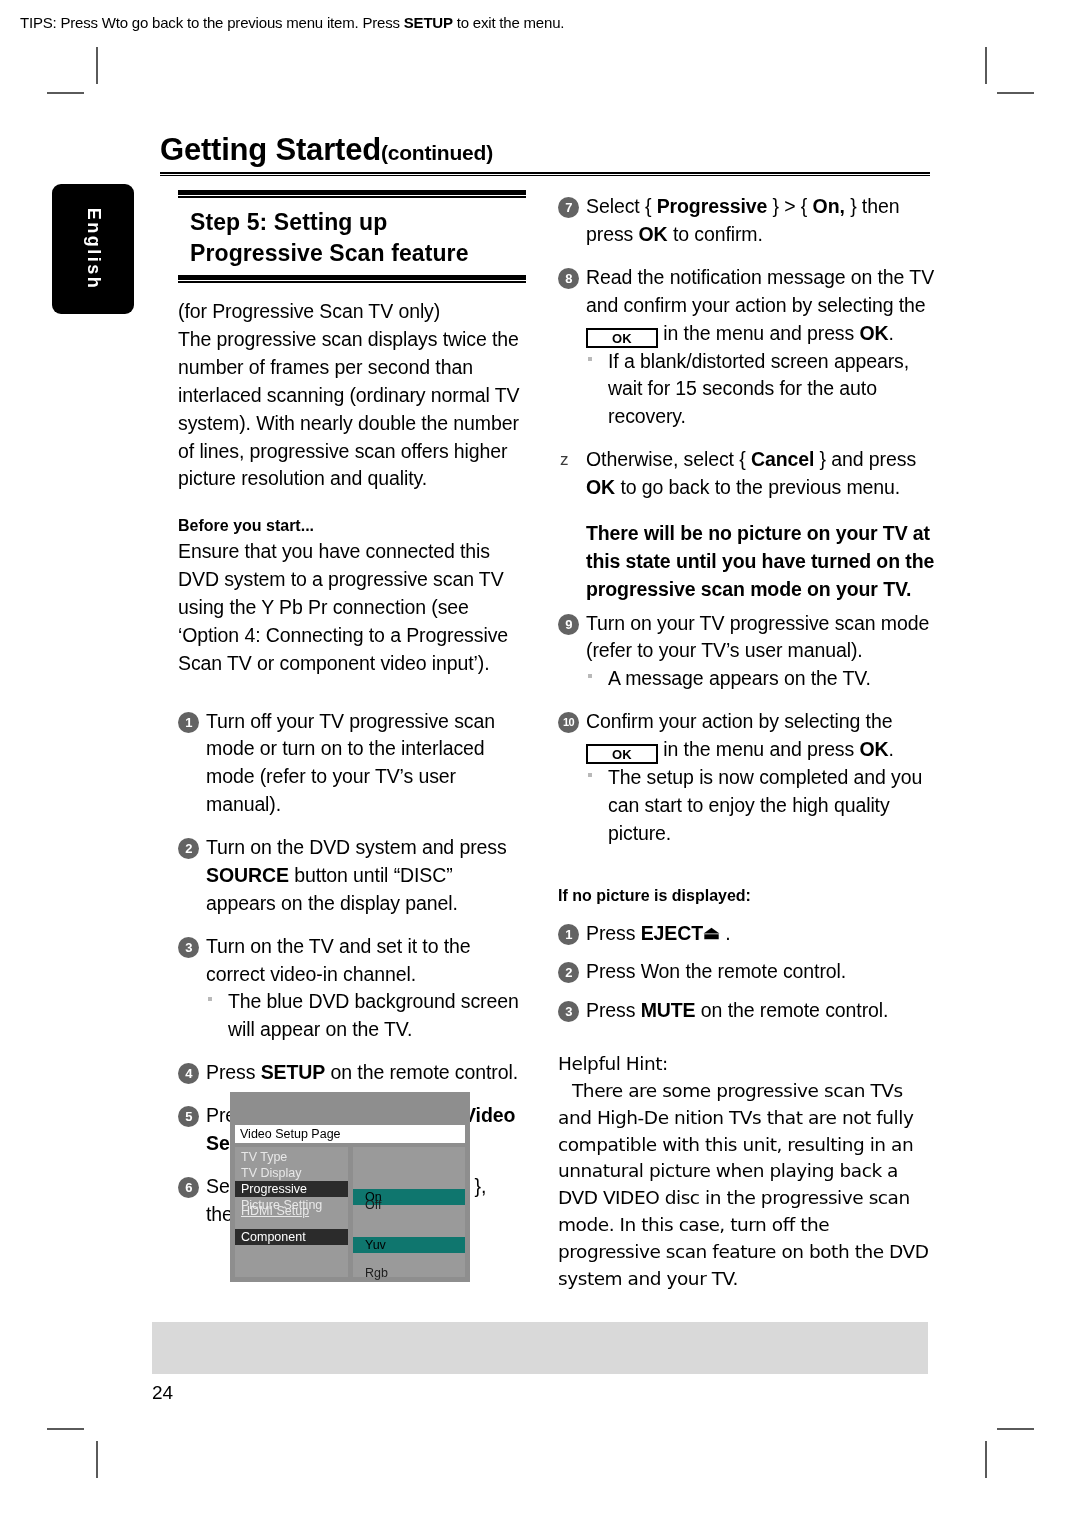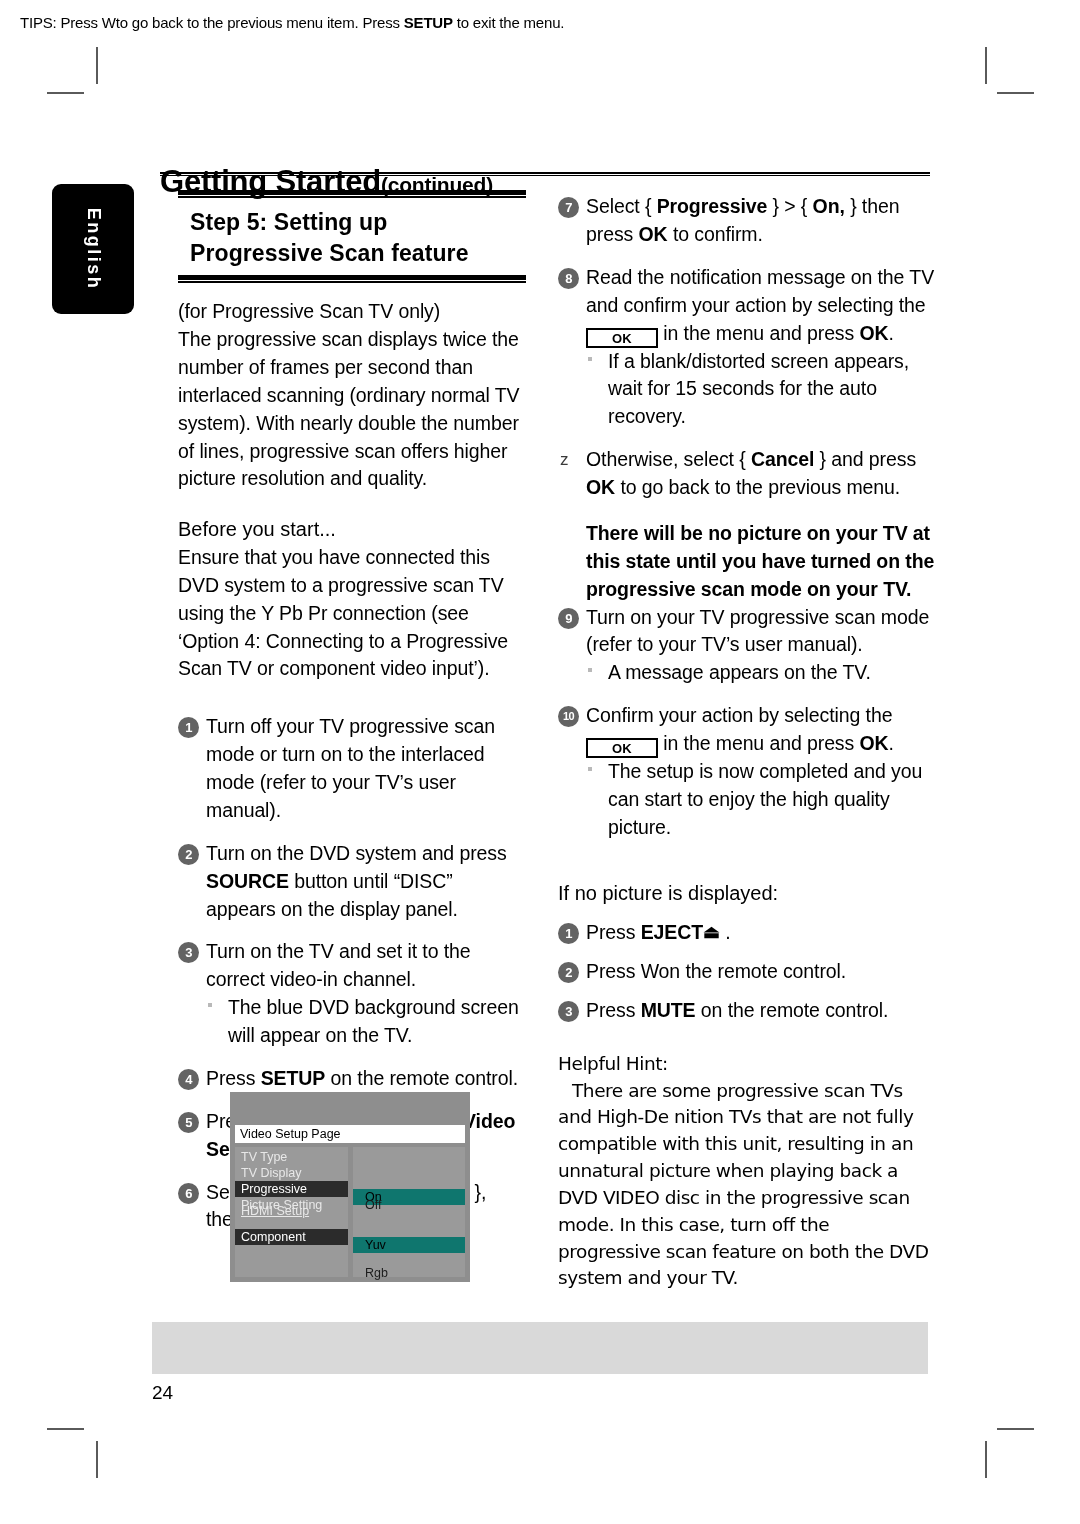--- a/index.html
+++ b/index.html
@@ -39,21 +39,20 @@
     letter-spacing: 2.5px;
     white-space: nowrap;
     font-family: "Liberation Sans", sans-serif;
   }
 
   
   #page-header {
     position: absolute;
     left: 160px; top: 132px;
     width: 770px;
-    margin-top: 32px;
   }
   #page-header .title-line {
     font-size: 31px;
     font-weight: bold;
     letter-spacing: -0.2px;
     white-space: nowrap;
   }
   #page-header .title-main { font-size: 31px; font-weight: bold; }
   #page-header .title-cont { font-size: 21px; font-weight: bold; }
   #header-rule {
@@ -106,22 +105,22 @@
     font-size: 19.5px;
     line-height: 1.43;
     letter-spacing: -0.1px;
   }
   .gap-small { height: 15px; }
   .gap-med { height: 22px; }
   .gap-large { height: 30px; }
 
   .bold { font-weight: bold; }
   .subhead {
-    font-size: 20px;
-    font-weight: normal;
+    font-size: 16px;
+    font-weight: bold;
     line-height: 1.43;
   }
 
   
   .step {
     position: relative;
     padding-left: 28px;
     font-size: 19.5px;
     line-height: 1.43;
     letter-spacing: -0.1px;
@@ -397,21 +396,21 @@
       <span class="dotmark"></span>
       <span>If a blank/distorted screen appears, wait for 15 seconds for the auto recovery.</span>
     </div>
   </div>
 
   <div class="step" style="margin-bottom:18px;">
     <span class="step-zmark">z</span>
     <span>Otherwise, select { </span><span class="bold">Cancel</span><span> } and press </span><span class="bold">OK</span><span> to go back to the previous menu.</span>
   </div>
 
-  <div class="step" style="margin-bottom:0;">
+  <div class="step" style="margin-bottom:6px;">
     <span class="bold">There will be no picture on your TV at this state until you have turned on the progressive scan mode on your TV.</span>
   </div>
 
   <div class="step">
     <span class="step-num">9</span>
     <span>Turn on your TV progressive scan mode (refer to your TV’s user manual).</span>
     <div class="subbullet">
       <span class="dotmark"></span>
       <span>A message appears on the TV.</span>
     </div>

